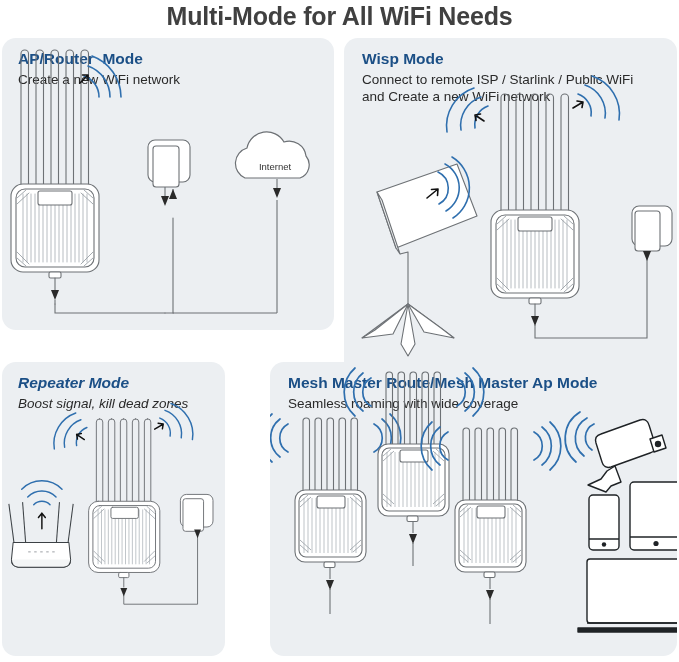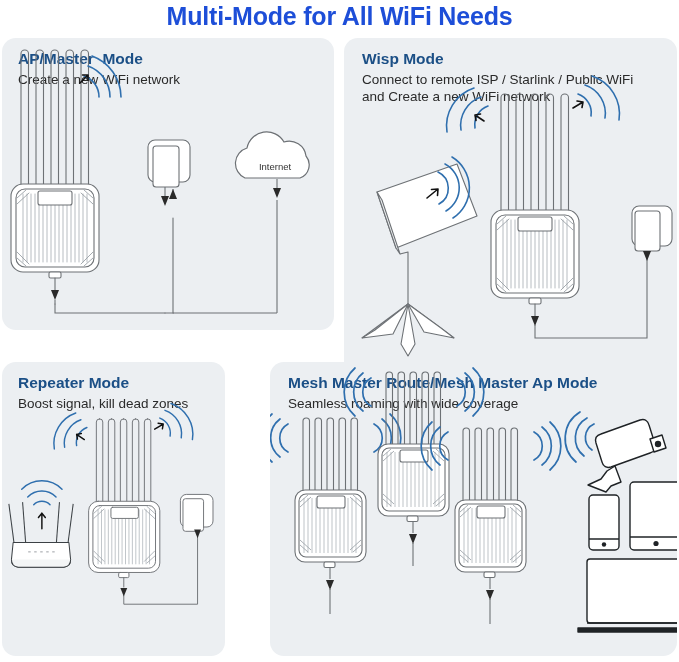--- a/index.html
+++ b/index.html
@@ -9,34 +9,34 @@
     font-family:"Liberation Sans","DejaVu Sans",sans-serif;
     overflow:hidden;
     position:relative;
   }
   .page-title{
     position:absolute;
     top:0px;left:0;width:679px;
     text-align:center;
     font-size:25px;
     font-weight:bold;
-    color:#1d4ed8;
+    color:#404040;
     letter-spacing:-0.2px;
     line-height:32px;
   }
   .panel{
     position:absolute;
     background:#eceff2;
     border-radius:14px;
     box-sizing:border-box;
     overflow:hidden;
   }
   #panel-ap      {left:2px;   top:38px;  width:332px; height:292px;}
   #panel-wisp    {left:344px; top:38px;  width:333px; height:368px;}
-  #panel-repeater{left:2px;   top:362px; width:223px; height:294px;}
+  #panel-repeater{left:2px;   top:362px; width:223px; height:294px;font-style:italic;}
   #panel-mesh    {left:270px; top:362px; width:407px; height:294px;}
 
   .panel-title{
     position:absolute;
     font-size:15.5px;
     font-weight:bold;
     color:#1b4f86;
     white-space:pre;
     line-height:18px;
   }
@@ -53,21 +53,21 @@
     font-size:9.5px;
     fill:#333;
   }
 </style>
 </head>
 <body>
 
 <div class="page-title">Multi-Mode for All WiFi Needs</div>
 
 <div class="panel" id="panel-ap">
-  <div class="panel-title" style="left:16px;top:12px;">AP/Master  Mode</div>
+  <div class="panel-title" style="left:16px;top:12px;">AP/Router  Mode</div>
   <div class="panel-sub" style="left:16px;top:33px;">Create a new WiFi network</div>
 
   <svg class="art" viewBox="0 0 332 292">
     <g fill="none" stroke="#6d7175" stroke-width="1.1" stroke-linecap="round">
 
       <g>
         <rect x="19" y="12" width="7.5" height="140" rx="3.6"></rect>
         <rect x="34" y="12" width="7.5" height="140" rx="3.6"></rect>
         <rect x="49" y="12" width="7.5" height="140" rx="3.6"></rect>
         <rect x="64" y="12" width="7.5" height="140" rx="3.6"></rect>

